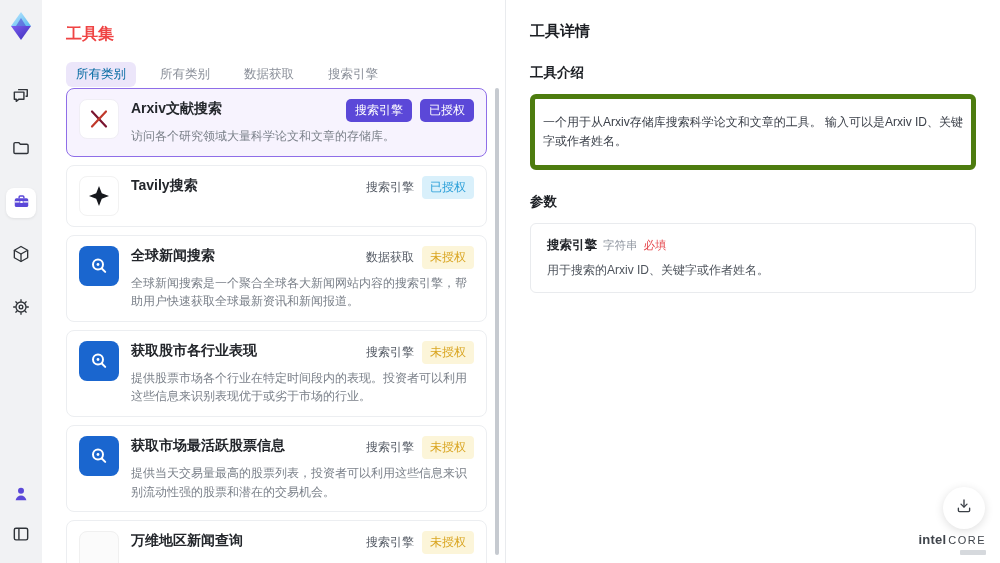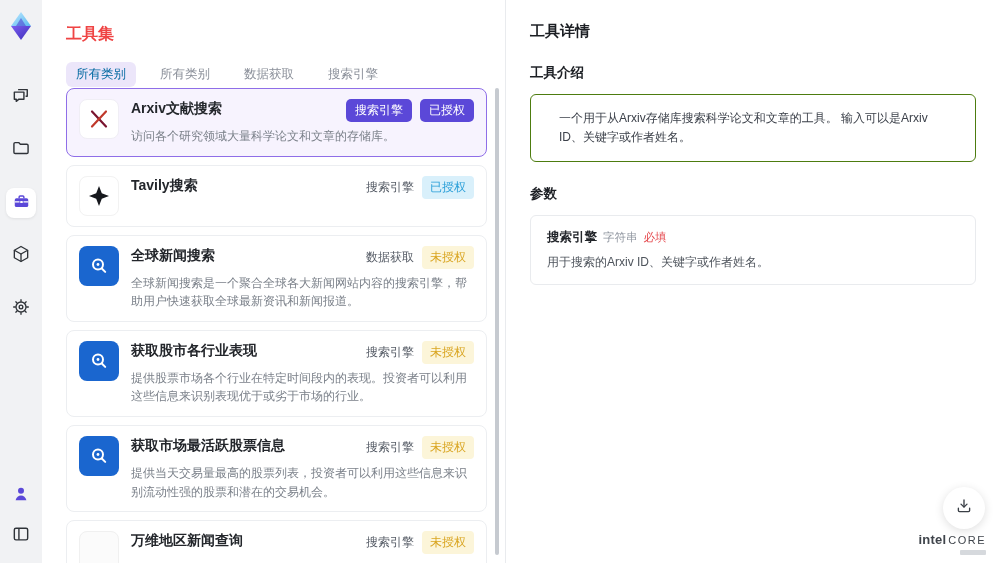--- a/index.html
+++ b/index.html
@@ -71,22 +71,22 @@
   }
 
   
   .details-panel {
     position:absolute; left:505px; right:0; top:0; bottom:0;
     background:#fff; border-left:1px solid #e9ebee; padding:22px 24px;
   }
   .details-title { font-size:15px; font-weight:bold; color:#1c1f24; }
   .section-heading { margin-top:23px; font-size:13.5px; font-weight:bold; color:#1c1f24; }
   .info-box {
-    margin-top:12px; border:1px solid #4d7c0f; border-radius:6px;
-    padding:14px 28px; font-size:12px; color:#3c414a; line-height:1.6;
+    margin-top:12px; border:5px solid #4d7c0f; border-radius:6px;
+    padding:14px 8px; font-size:12px; color:#3c414a; line-height:1.6;
   }
   .param-box { margin-top:12px; border:1px solid #e9ebee; border-radius:6px; padding:13px 16px; }
   .param-head { display:flex; align-items:baseline; gap:6px; }
   .param-name { font-size:12.5px; font-weight:bold; color:#23262b; }
   .param-type { font-size:11.5px; color:#9096a0; }
   .param-required { font-size:11.5px; color:#e5484d; }
   .param-desc { margin-top:8px; font-size:12px; color:#4e545c; }
 
   
   .fab {

